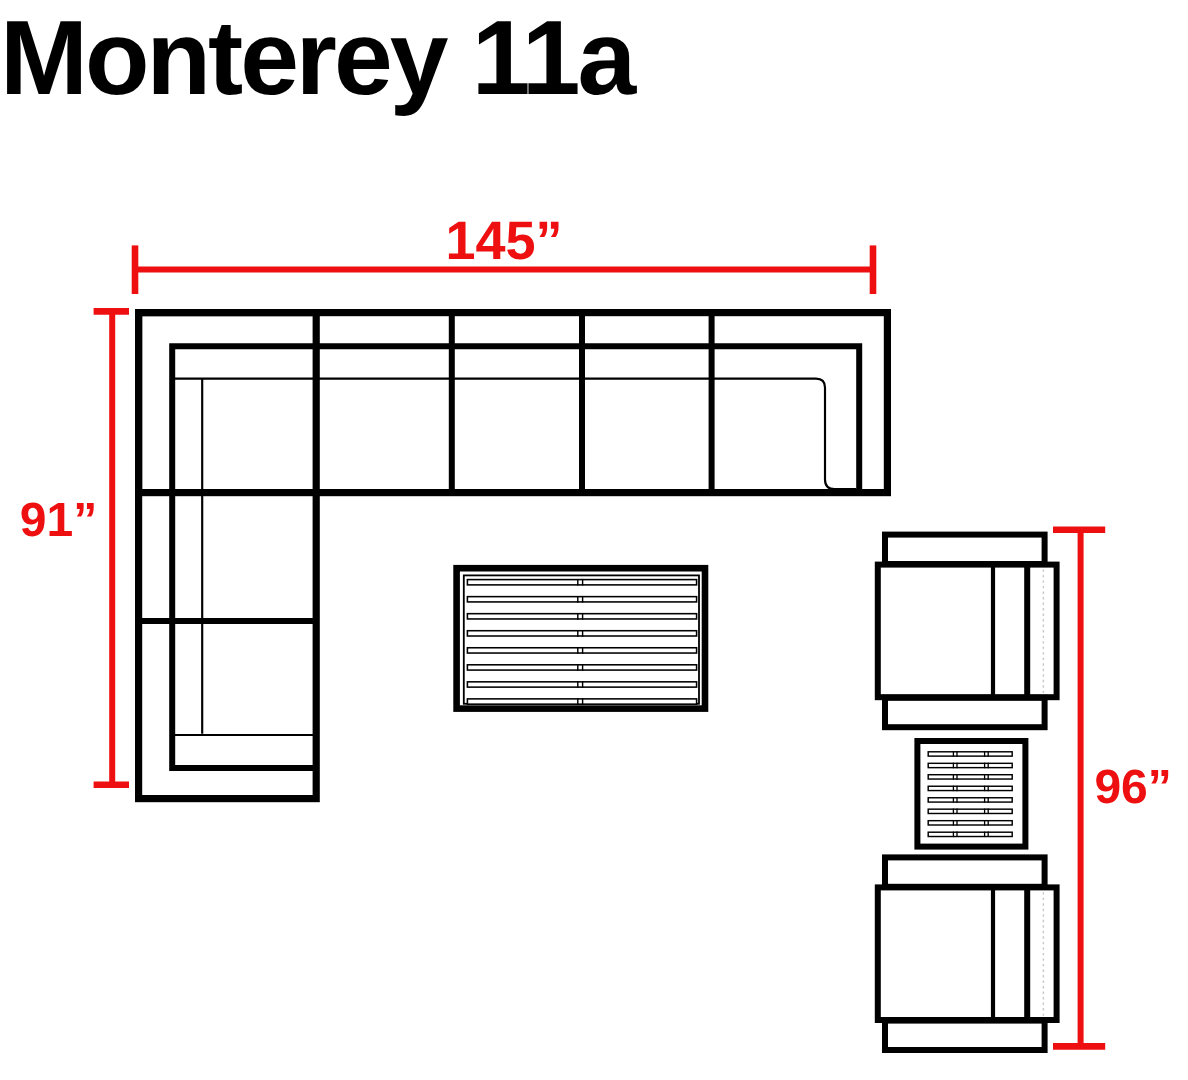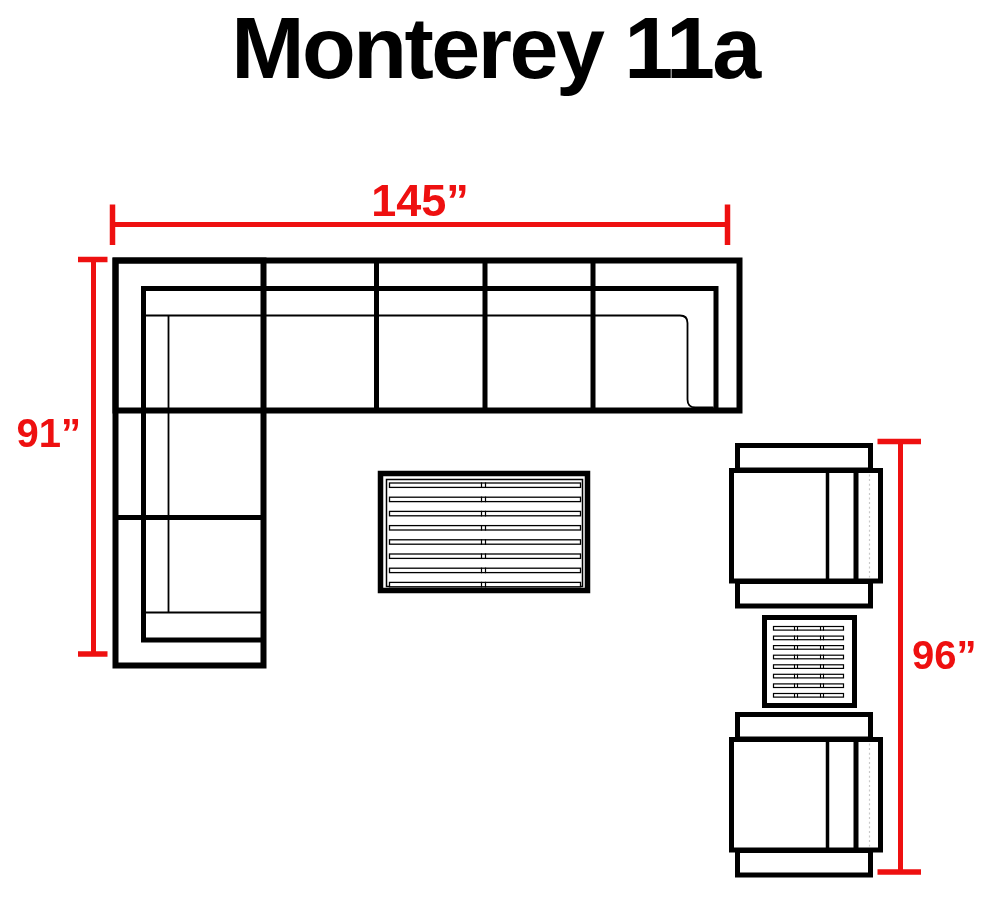--- a/index.html
+++ b/index.html
@@ -10,21 +10,20 @@
     background: #ffffff;
     overflow: hidden;
     font-family: "Liberation Sans", sans-serif;
   }
   h1.title {
     position: absolute;
     top: 4px;
     left: 0;
     width: 100%;
     margin: 0;
-    text-align: center;
     font-size: 88px;
     line-height: 88px;
     font-weight: bold;
     letter-spacing: -2.5px;
     color: #000000;
     white-space: nowrap;
   }
   svg.diagram { position: absolute; top: 0; left: 0; }
   .blk { stroke: #000000; fill: none; }
   .dims { stroke: #ee1010; fill: none; }

